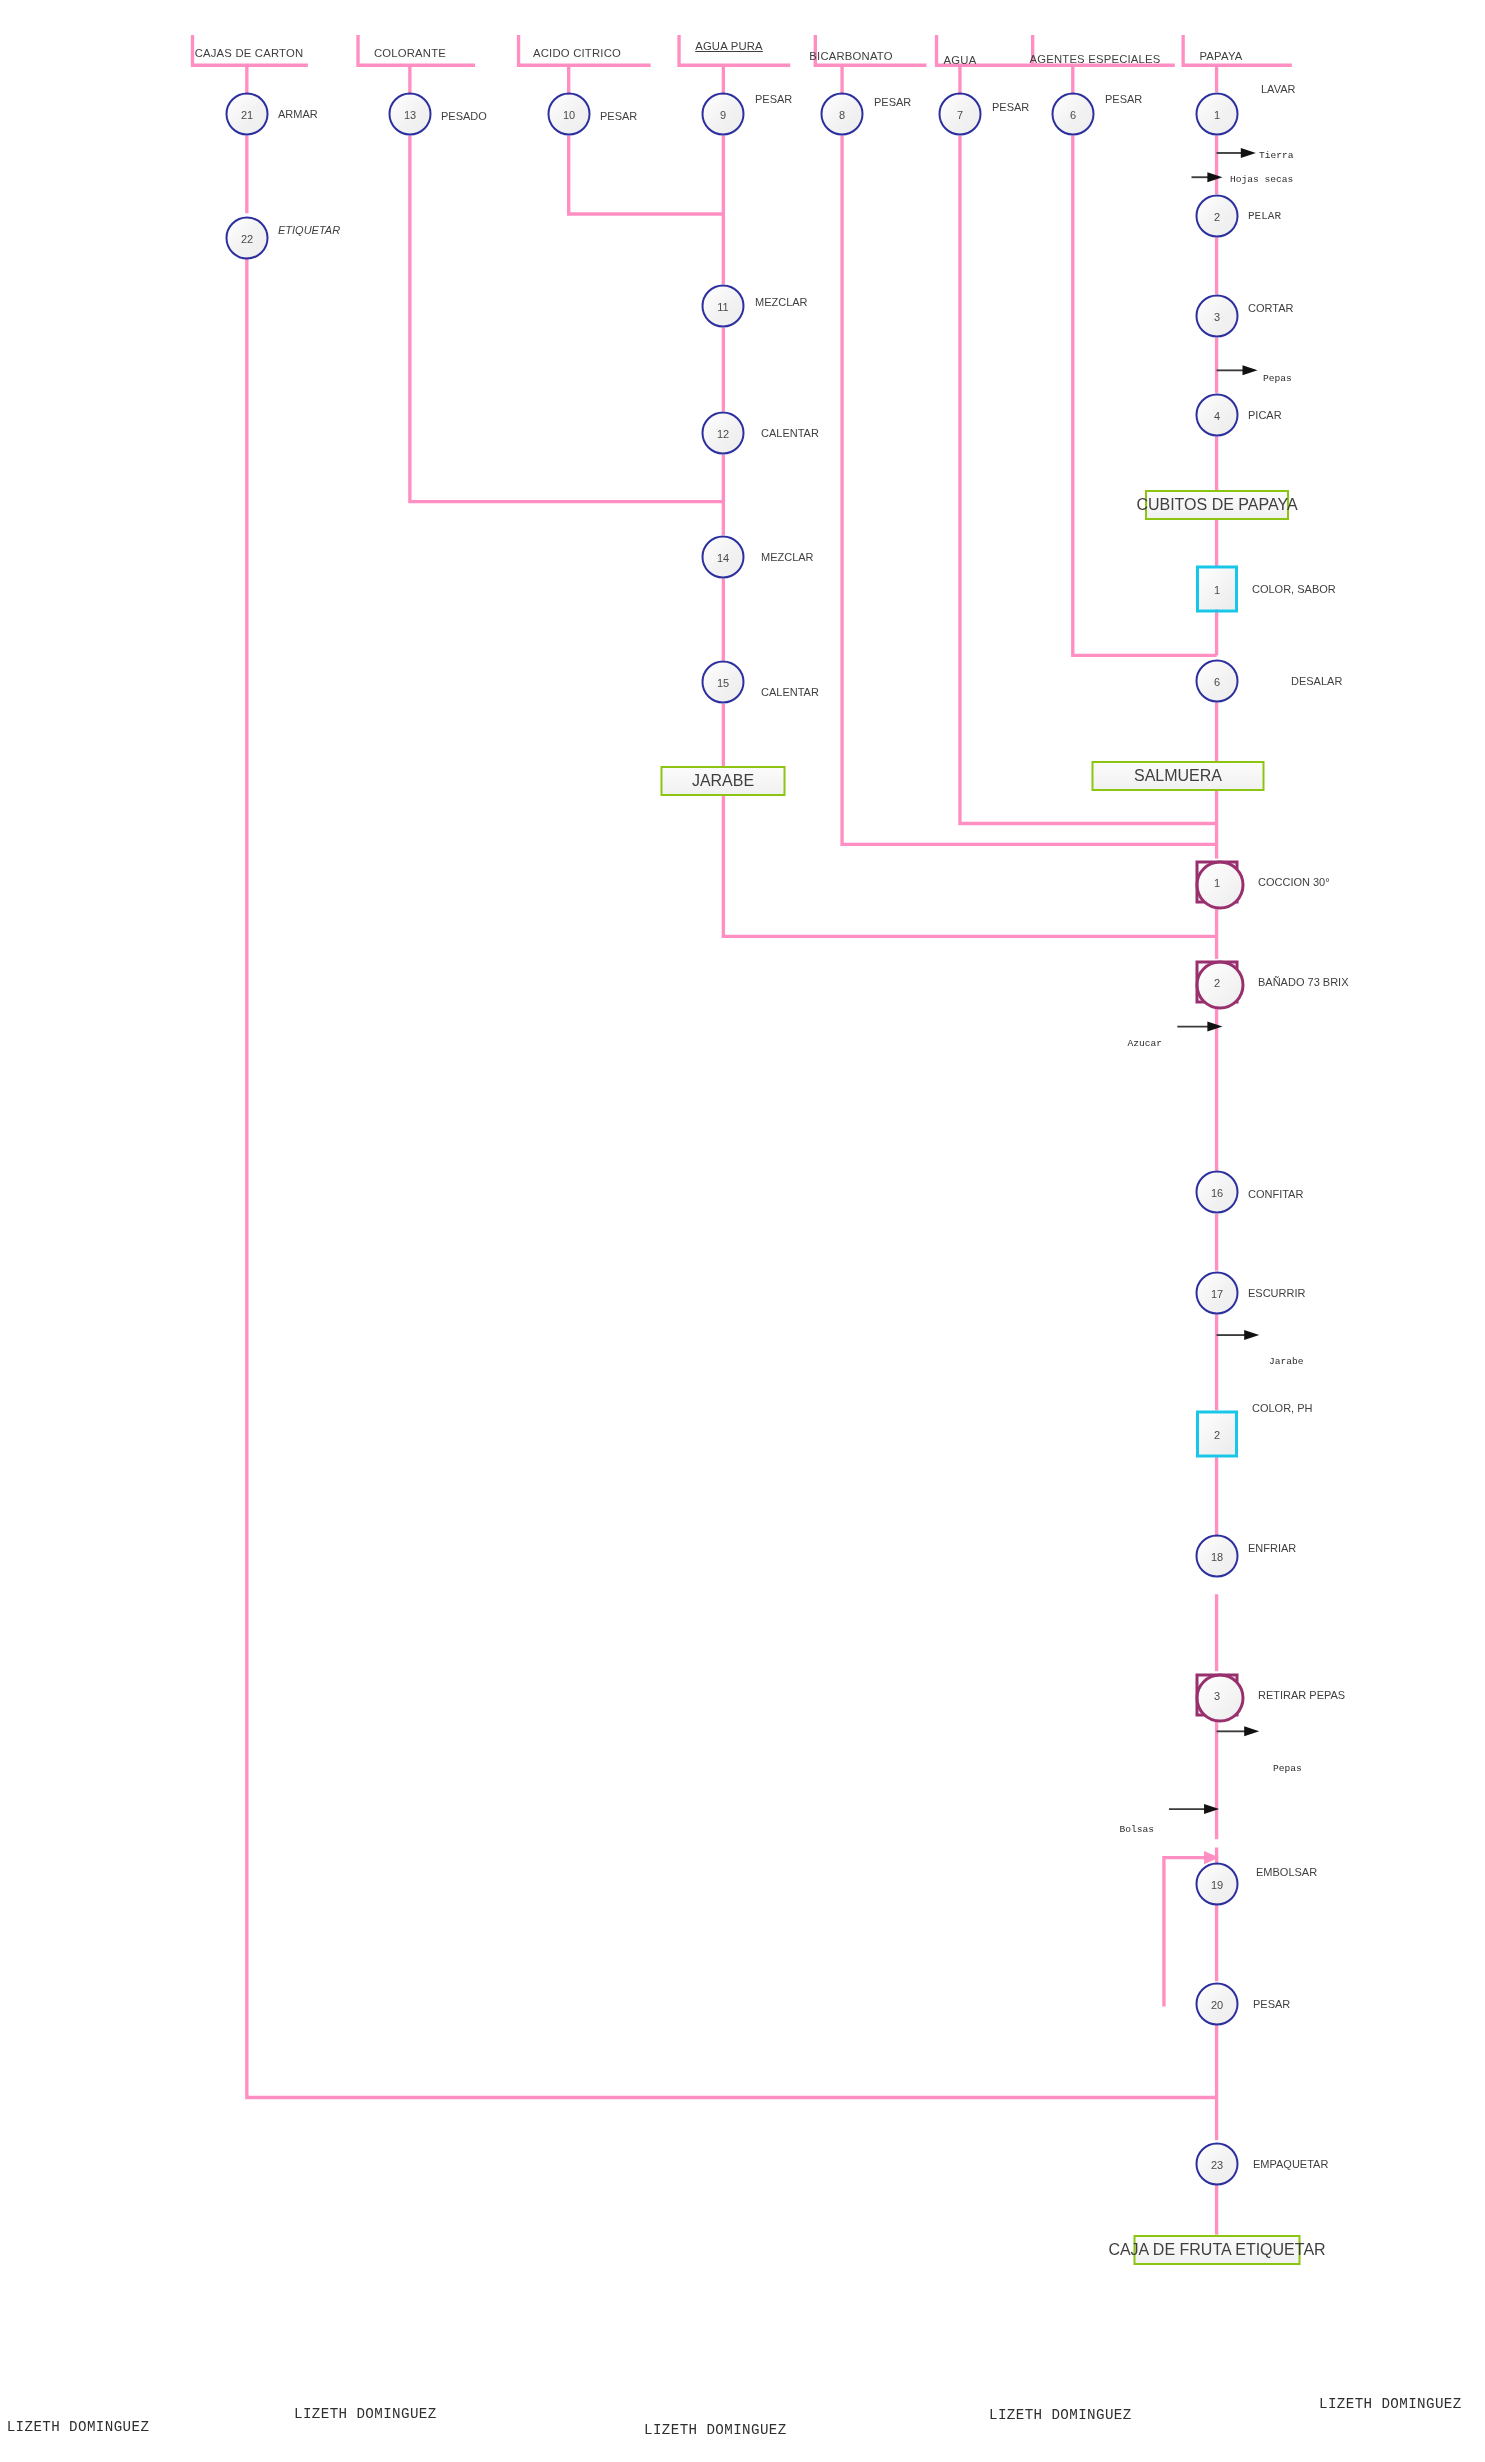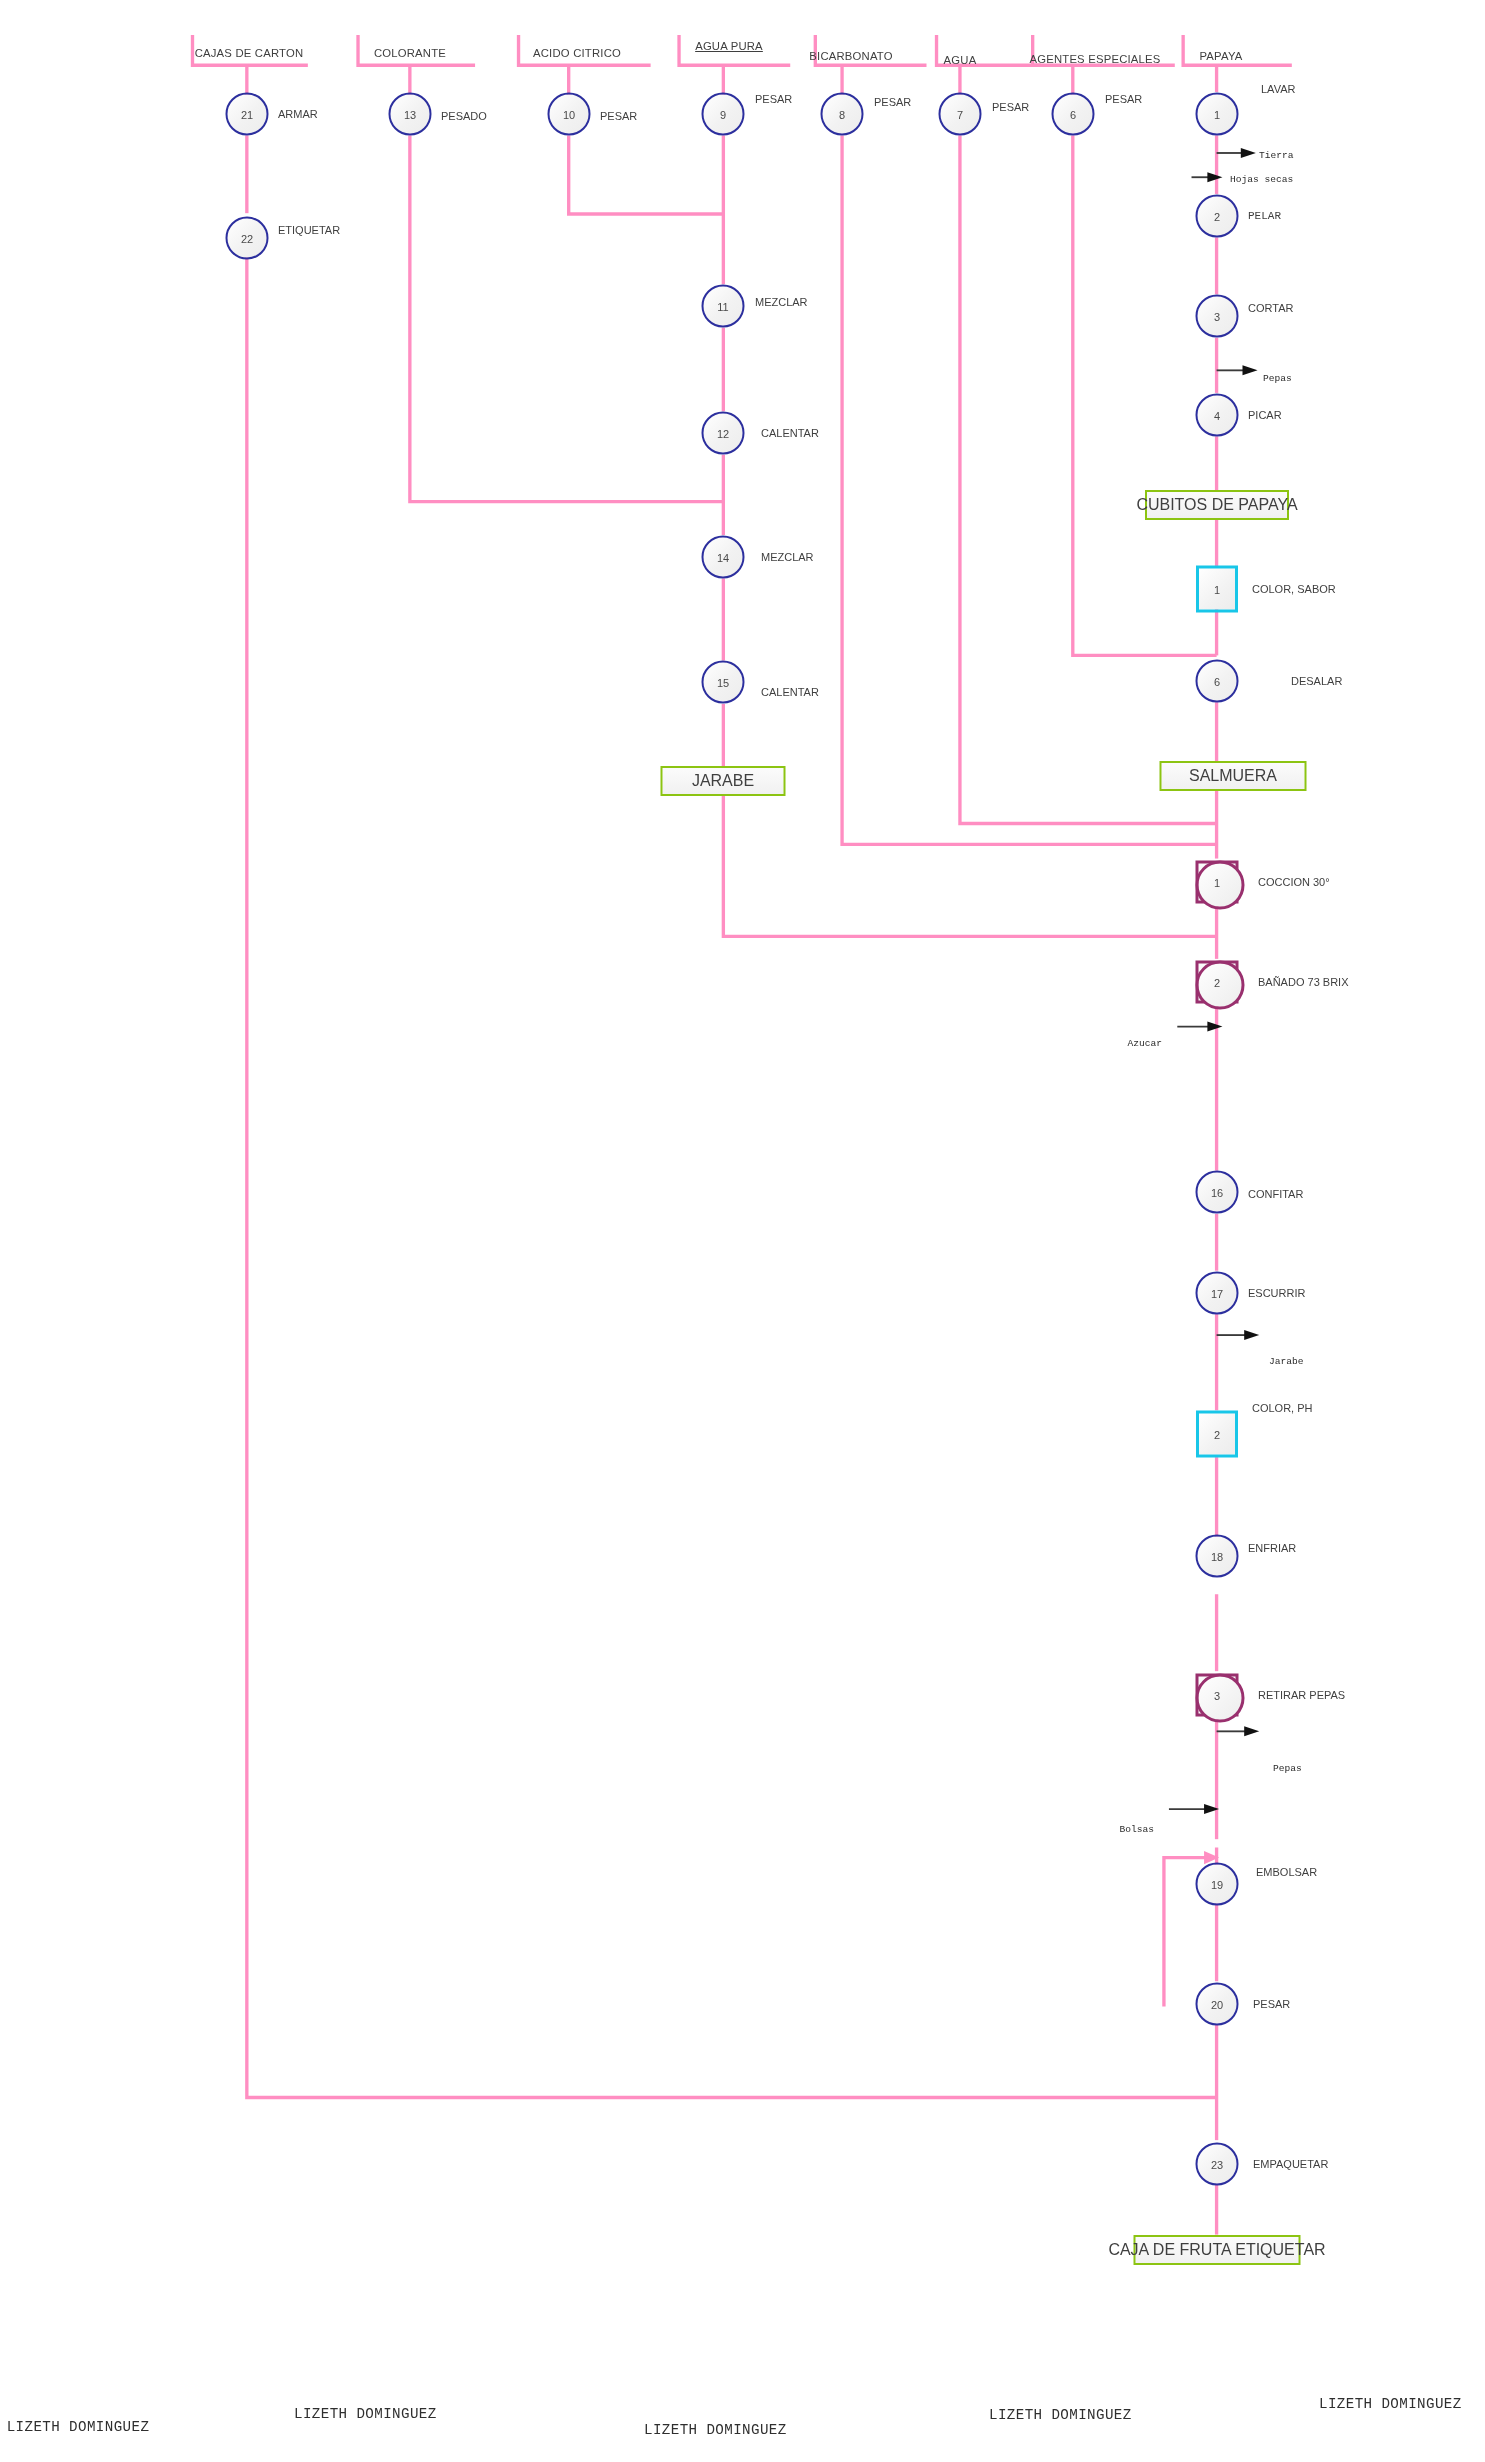--- a/index.html
+++ b/index.html
@@ -241,21 +241,21 @@
   <div class="col-head" style="left:729px; top:40px;text-decoration:underline;">AGUA PURA</div>
   <div class="col-head" style="left:851px;top:50px;">BICARBONATO</div>
   <div class="col-head" style="left:960px;top:54px;">AGUA</div>
   <div class="col-head" style="left:1095px;top:53px;">AGENTES ESPECIALES</div>
   <div class="col-head" style="left:1221px;top:50px;">PAPAYA</div>
 
   <div class="op" style="left:247px; top:114px;">21</div>
   <div class="nlabel" style="left:278px; top:114px;">ARMAR</div>
 
   <div class="op" style="left:247px; top:238px;">22</div>
-  <div class="nlabel" style="left:278px; top:230px;">ETIQUETAR</div>
+  <div class="nlabel" style="left:278px; top:230px;font-style:italic;">ETIQUETAR</div>
 
   <div class="op" style="left:410px; top:114px;">13</div>
   <div class="nlabel" style="left:441px; top:116px;">PESADO</div>
 
   <div class="op" style="left:569px; top:114px;">10</div>
   <div class="nlabel" style="left:600px; top:116px;">PESAR</div>
 
   <div class="op" style="left:723px; top:114px;">9</div>
   <div class="nlabel" style="left:755px; top:99px;">PESAR</div>
 
@@ -331,21 +331,21 @@
 
   <div class="combo" style="left:1217px; top:1695px;">
     <span class="n">3</span>
   </div>
   <div class="nlabel" style="left:1258px; top:1695px;">RETIRAR PEPAS</div>
 
   <div class="matbox" style="left:1217px; top:505px; width:144px; height:30px;">CUBITOS DE PAPAYA</div>
 
   <div class="matbox" style="left:723px; top:781px; width:125px; height:30px;">JARABE</div>
 
-  <div class="matbox" style="left:1233px; top:776px; width:147px; height:30px;">SALMUERA</div>
+  <div class="matbox" style="left:1178px; top:776px; width:173px; height:30px;">SALMUERA</div>
 
   <div class="matbox" style="left:1217px; top:2250px; width:167px; height:30px;">CAJA DE FRUTA ETIQUETAR</div>
 
   <div class="anno" style="left:1259px; top:155px;">Tierra</div>
   <div class="anno" style="left:1230px; top:179px;">Hojas secas</div>
   <div class="anno" style="left:1263px; top:378px;">Pepas</div>
   <div class="anno right" style="left:1162px; top:1043px;">Azucar</div>
   <div class="anno" style="left:1269px; top:1361px;">Jarabe</div>
   <div class="anno" style="left:1273px; top:1768px;">Pepas</div>
   <div class="anno right" style="left:1154px; top:1829px;">Bolsas</div>

